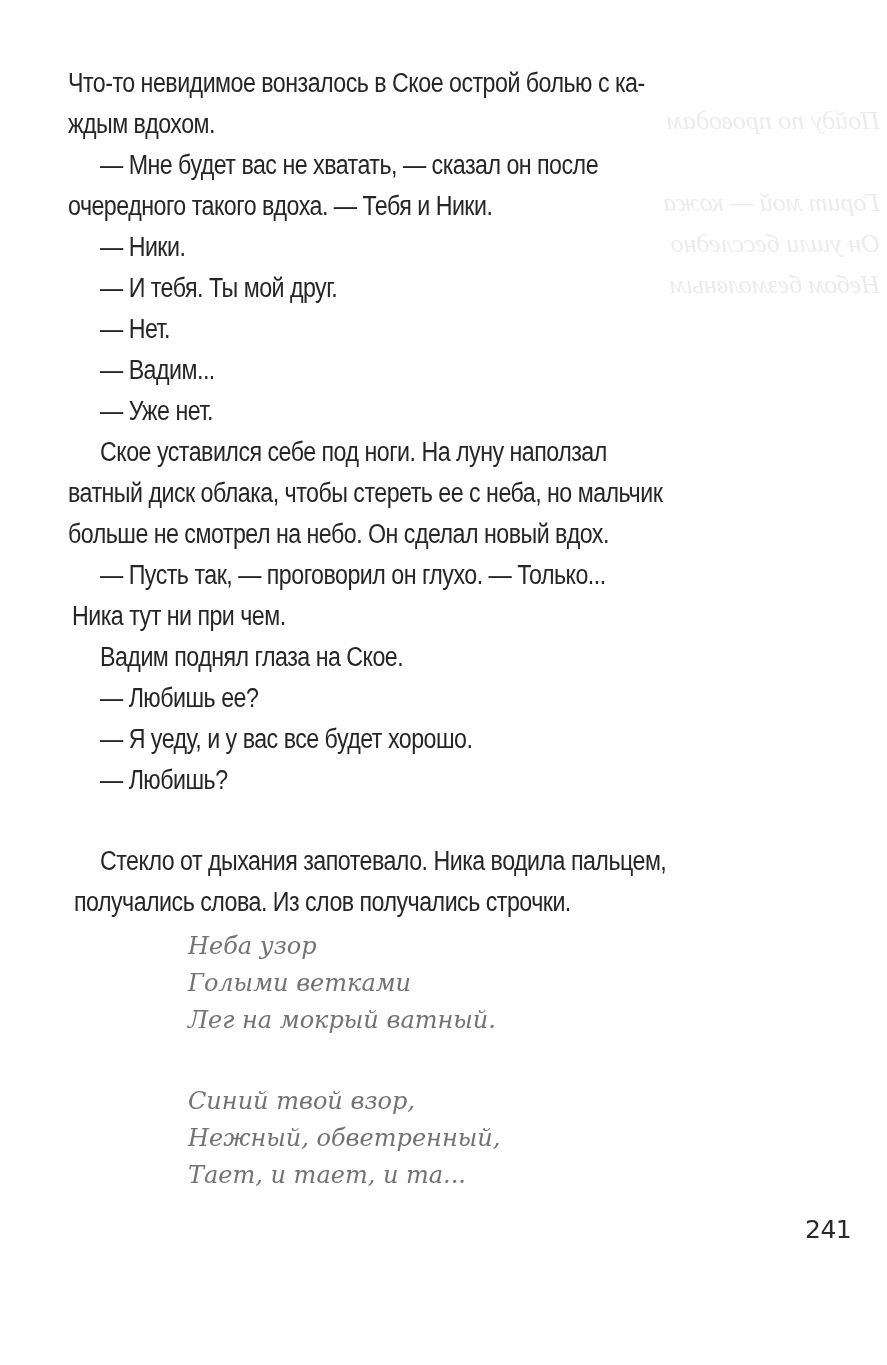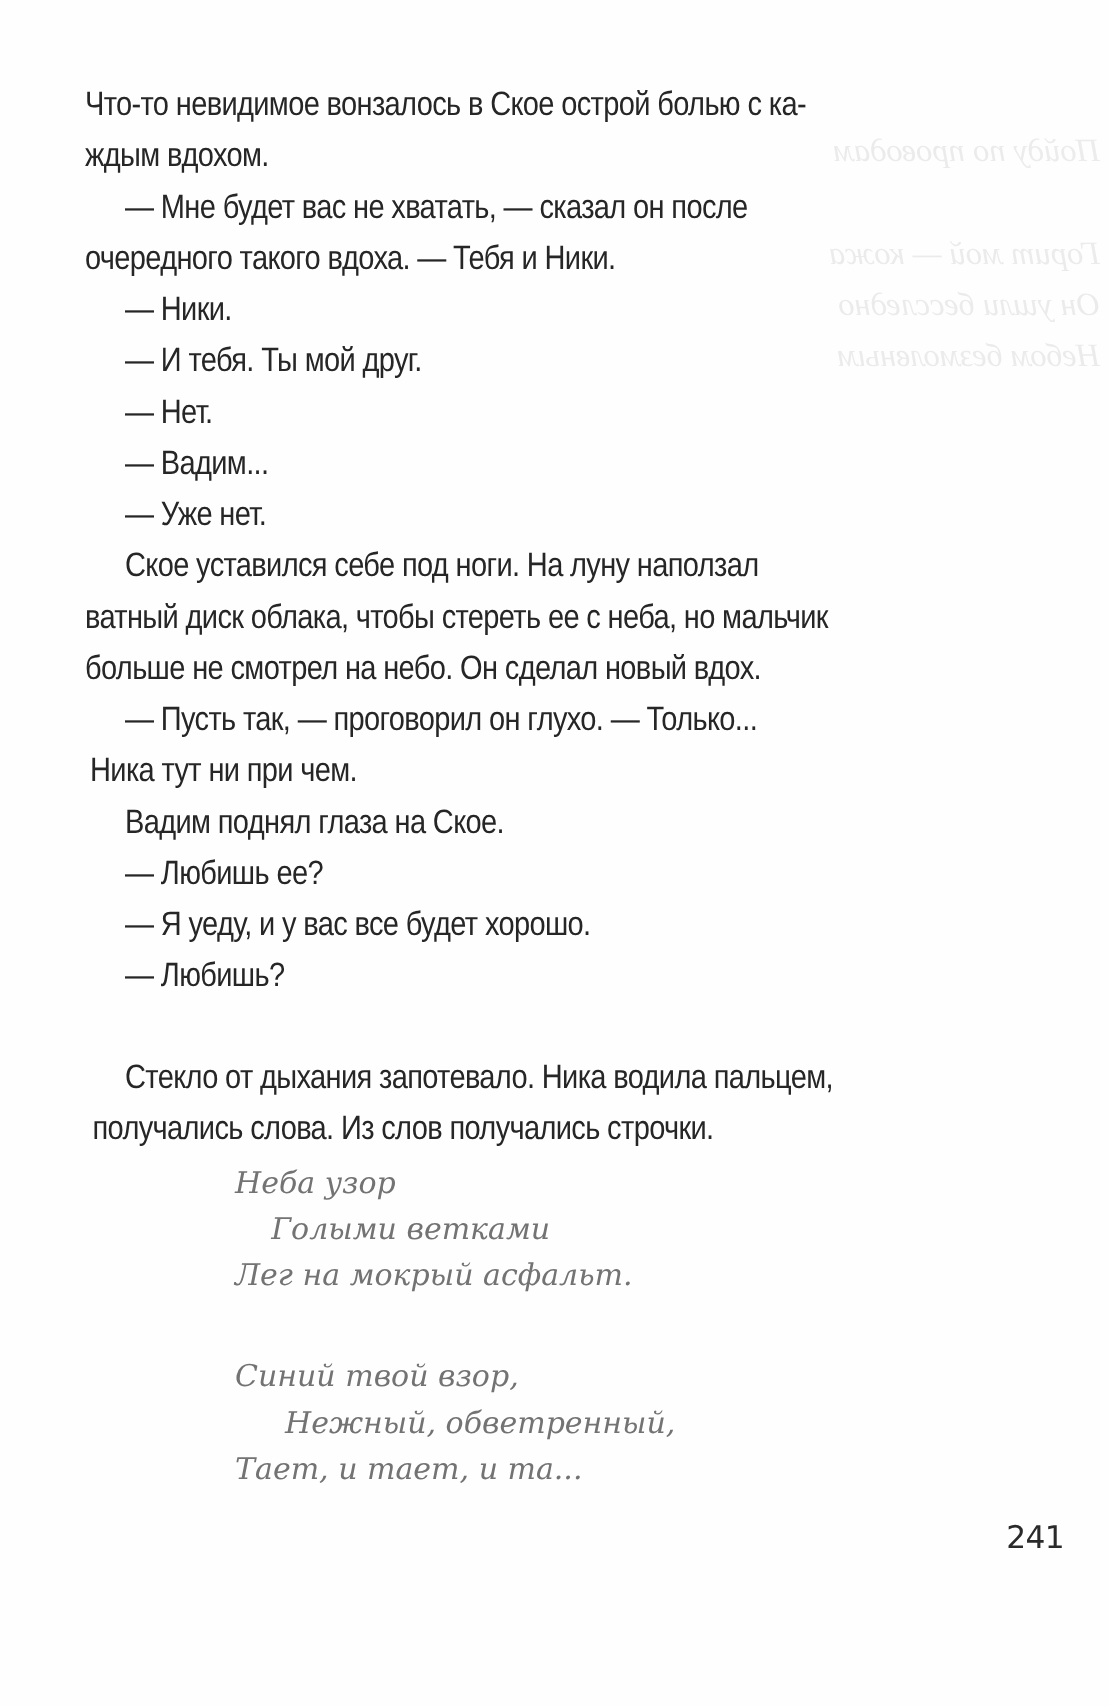--- a/index.html
+++ b/index.html
@@ -94,21 +94,21 @@
   <div class="line" style="left:100px; top:560px;">— Пусть так, — проговорил он глухо. — Только...</div>
   <div class="line" style="left:72px; top:601px;">Ника тут ни при чем.</div>
   <div class="line" style="left:100px; top:642px;">Вадим поднял глаза на Скоe.</div>
   <div class="line" style="left:100px; top:683px;">— Любишь ее?</div>
   <div class="line" style="left:100px; top:724px;">— Я уеду, и у вас все будет хорошо.</div>
   <div class="line" style="left:100px; top:765px;">— Любишь?</div>
   <div class="line" style="left:100px; top:846px;">Стекло от дыхания запотевало. Ника водила пальцем,</div>
   <div class="line" style="left:74px; top:887px;">получались слова. Из слов получались строчки.</div>
 
   <div class="poem" style="left:188px; top:928px;">Неба узор</div>
-  <div class="poem" style="left:188px; top:965px;margin-left:29px;">Голыми ветками</div>
-  <div class="poem" style="left:188px; top:1002px;">Лег на мокрый асфальт.</div>
+  <div class="poem" style="left:188px; top:965px;">Голыми ветками</div>
+  <div class="poem" style="left:188px; top:1002px;">Лег на мокрый ватный.</div>
 
   <div class="poem" style="left:188px; top:1083px;">Синий твой взор,</div>
-  <div class="poem" style="left:188px; top:1120px;margin-left:40px;">Нежный, обветренный,</div>
+  <div class="poem" style="left:188px; top:1120px;">Нежный, обветренный,</div>
   <div class="poem" style="left:188px; top:1157px;font-style:italic;">Тает, и тает, и та...</div>
 
   <div class="page-number">241</div>
 </div>
 
 </body></html>

